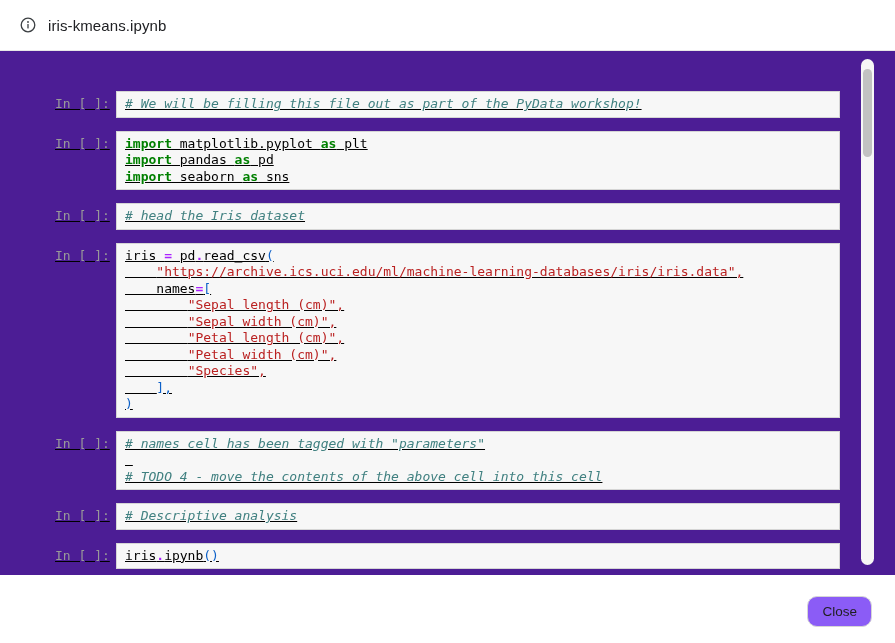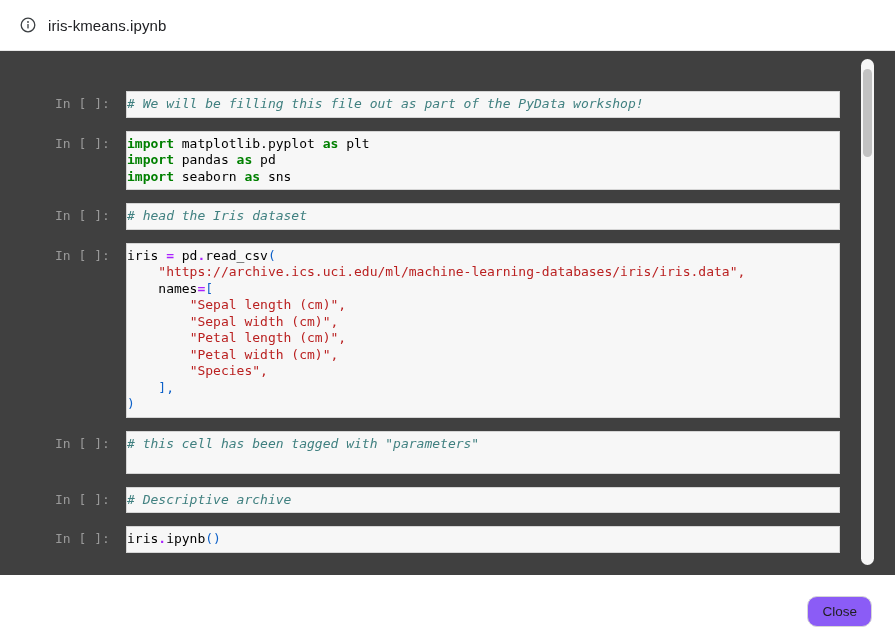--- a/index.html
+++ b/index.html
@@ -25,38 +25,39 @@
   .modal-title {
     font-size: 15px; color: #202124; letter-spacing: .1px;
   }
 
   
   .nb-area {
     position: relative;
     height: 524px;
     padding: 40px 55px 10px 55px;
     overflow: hidden;
-    background: #404040;
+    background: #4c1d95;
+    text-decoration: underline;
   }
 
   .cell-row { display: flex; align-items: flex-start; margin-bottom: 13px; }
   .cell-prompt {
     font-family: "DejaVu Sans Mono", monospace;
     font-size: 13px; line-height: 16.5px;
     color: var(--prompt, #999999);
     width: 55px; flex: none;
     padding-top: 5px;
     white-space: pre;
   }
   .cell-code {
     flex: 1;
-    margin-left: 16px;
+    margin-left: 6px;
     background: var(--cell_bg, #f7f7f7);
     border: 1px solid var(--cell_border, #d5d5d5);
-    padding: 4px 0;
+    padding: 4px 8px;
     font-family: "DejaVu Sans Mono", monospace;
     font-size: 13px; line-height: 16.5px;
     color: #000;
     white-space: pre;
     overflow: hidden;
   }
   .code-line { min-height: 16.5px; }
 
   .tok-plain    { color: #000000; }
   .tok-comment  { color: var(--comment, #408080); font-style: italic; }
@@ -125,25 +126,25 @@
         <div class="cell-row">
           <div class="cell-prompt">In [ ]:</div>
           <div class="cell-code"><div class="code-line"><span class="tok-comment"># head the Iris dataset</span></div></div>
         </div>
         <div class="cell-row">
           <div class="cell-prompt">In [ ]:</div>
           <div class="cell-code"><div class="code-line"><span class="tok-plain">iris </span><span class="tok-operator">=</span><span class="tok-plain"> pd</span><span class="tok-operator">.</span><span class="tok-plain">read_csv</span><span class="tok-bracket">(</span></div><div class="code-line"><span class="tok-plain">    </span><span class="tok-string">"https://archive.ics.uci.edu/ml/machine-learning-databases/iris/iris.data",</span></div><div class="code-line"><span class="tok-plain">    names</span><span class="tok-operator">=</span><span class="tok-bracket">[</span></div><div class="code-line"><span class="tok-plain">        </span><span class="tok-string">"Sepal length (cm)",</span></div><div class="code-line"><span class="tok-plain">        </span><span class="tok-string">"Sepal width (cm)",</span></div><div class="code-line"><span class="tok-plain">        </span><span class="tok-string">"Petal length (cm)",</span></div><div class="code-line"><span class="tok-plain">        </span><span class="tok-string">"Petal width (cm)",</span></div><div class="code-line"><span class="tok-plain">        </span><span class="tok-string">"Species",</span></div><div class="code-line"><span class="tok-plain">    </span><span class="tok-bracket">],</span></div><div class="code-line"><span class="tok-bracket">)</span></div></div>
         </div>
         <div class="cell-row">
           <div class="cell-prompt">In [ ]:</div>
-          <div class="cell-code"><div class="code-line"><span class="tok-comment"># this cell has been tagged with "parameters"</span></div><div class="code-line">&nbsp;</div></div>
+          <div class="cell-code"><div class="code-line"><span class="tok-comment"># names cell has been tagged with "parameters"</span></div><div class="code-line">&nbsp;</div><div class="code-line"><span class="tok-comment"># TODO 4 - move the contents of the above cell into this cell</span></div></div>
         </div>
         <div class="cell-row">
           <div class="cell-prompt">In [ ]:</div>
-          <div class="cell-code"><div class="code-line"><span class="tok-comment"># Descriptive archive</span></div></div>
+          <div class="cell-code"><div class="code-line"><span class="tok-comment"># Descriptive analysis</span></div></div>
         </div>
         <div class="cell-row">
           <div class="cell-prompt">In [ ]:</div>
           <div class="cell-code"><div class="code-line"><span class="tok-plain">iris</span><span class="tok-operator">.</span><span class="tok-plain">ipynb</span><span class="tok-bracket">()</span></div></div>
         </div>
       </div>
   </div>
 
   <div class="scrollbar-track">
     <div class="scrollbar-thumb"></div>

